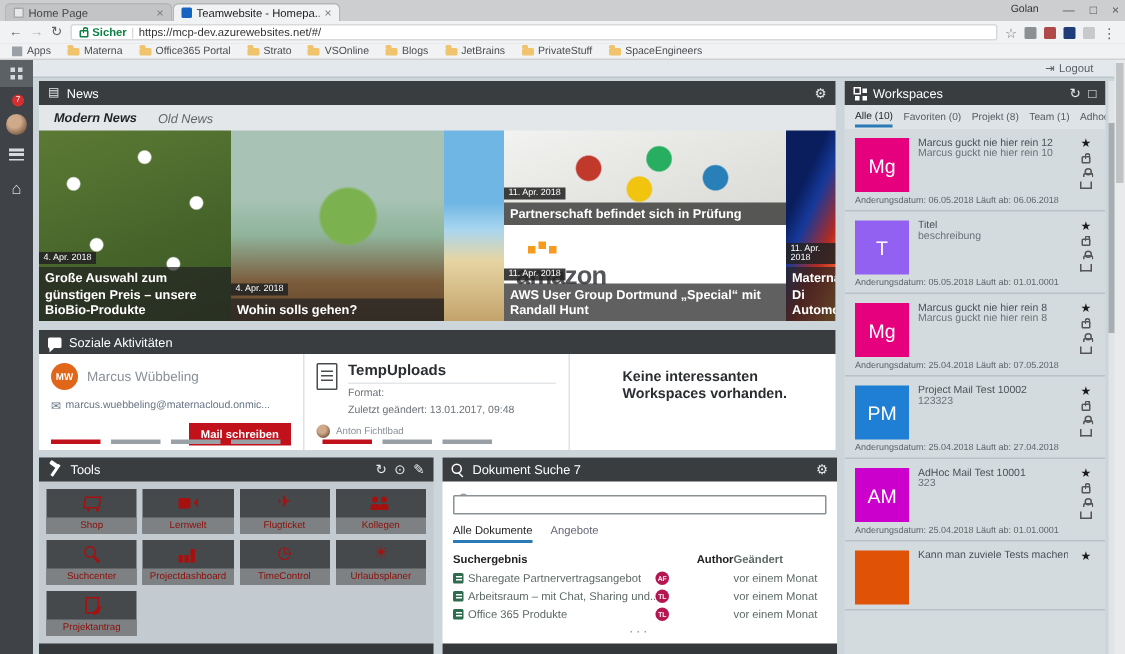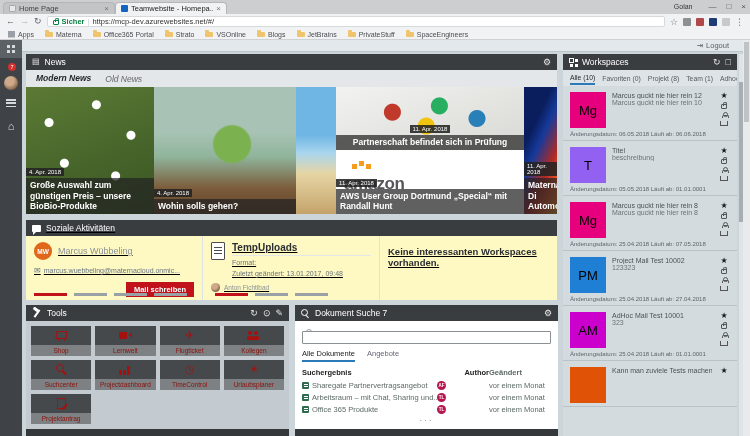--- a/index.html
+++ b/index.html
@@ -96,46 +96,46 @@
                  radial-gradient(circle 7px at 30% 60%, #fff 0 4px, transparent 5px),
                  radial-gradient(circle 7px at 70% 70%, #fff 0 4px, transparent 5px),
                  linear-gradient(160deg,#5c7a34,#46642a 60%,#3b5524); }
   .img-frog { background:radial-gradient(circle 26px at 55% 45%, #7cb14f 0 18px, transparent 20px),
               linear-gradient(180deg,#a8c3b5 0 35%,#8fb49b 55%,#7b5b3a 80%,#5f452c); }
   .img-beach { background:linear-gradient(180deg,#6fb6e4 0 38%,#a9d6ef 52%,#e6d5a4 68%,#c4a36b 100%); }
   .img-puzzle { background:radial-gradient(circle 14px at 30% 40%, #c0392b 0 8px, transparent 9px),
                 radial-gradient(circle 14px at 55% 30%, #27ae60 0 8px, transparent 9px),
                 radial-gradient(circle 14px at 75% 50%, #2980b9 0 8px, transparent 9px),
                 radial-gradient(circle 14px at 48% 62%, #f1c40f 0 8px, transparent 9px),
-                linear-gradient(160deg,#f2f2f0,#d8d8d4);text-align:center; }
+                linear-gradient(160deg,#f2f2f0,#d8d8d4); }
   .img-amazon { background:#fff; }
   .img-streaks { background:linear-gradient(115deg,#0a1e5e 0 30%,#16399a 45%,#b22a22 68%,#e8542a 82%,#f5a623); }
   .amz-cubes { position:absolute; top:14px; left:16px; width:5px; height:5px; background:#f79b1e; box-shadow:7px -3px 0 #f79b1e, 14px 0 0 #f79b1e; }
   .amz-logo { position:absolute; top:24px; left:8px; font-size:17px; font-weight:bold; color:#55565a; letter-spacing:-0.5px; }
 
   
-  .social { left:26px; top:180px; width:531px; height:80px; background:#fef9c3;text-decoration:underline; }
+  .social { left:26px; top:180px; width:531px; height:80px; background:#ffffff; }
   .social-body { position:relative; height:64px; display:flex; }
   .s-col { padding:6px 8px; position:relative; }
   .s-col1 { width:177px; border-right:1px solid #dde2e5; }
   .s-col2 { width:177px; border-right:1px solid #dde2e5; }
   .s-col3 { flex:1; }
   .mw-avatar { width:18px; height:18px; border-radius:50%; background:#e0661a; color:#fff; font-size:6.5px; font-weight:bold; display:flex; align-items:center; justify-content:center; float:left; margin-right:6px; }
   .person-name { font-size:9px; color:#8a9097; padding-top:4px; }
   .email-row { clear:both; padding-top:6px; display:flex; gap:3px; align-items:center; font-size:7px; color:#667483; }
   .env-ic { font-size:8px; color:#667483; }
   .mail-btn { position:absolute; right:8px; bottom:3px; background:#c1121c; color:#fff; font-size:7.5px; font-weight:bold; padding:3px 8px; border:none; }
   .doc-ic { width:14px; height:18px; border:1.4px solid #4a4d50; border-radius:1px; float:left; margin-right:7px; position:relative; background:#fff; }
   .doc-ic::before { content:""; position:absolute; left:2px; top:4px; width:8px; height:1.2px; background:#4a4d50; box-shadow:0 3px 0 #4a4d50, 0 6px 0 #4a4d50; }
   .doc-title { font-size:10px; font-weight:bold; color:#2b2e31; border-bottom:1px solid #e4e7e9; padding-bottom:2px; }
   .doc-meta { font-size:7px; color:#6b7278; margin-top:2px; line-height:1.35; }
   .author-row { display:flex; align-items:center; gap:4px; margin-top:4px; }
   .mini-photo { width:9px; height:9px; border-radius:50%; background:radial-gradient(circle at 40% 35%, #cfa98a 0 35%, #7a5c43 75%); }
   .author-name { font-size:6.5px; color:#8a9097; }
-  .empty-msg { font-size:9.5px; font-weight:bold; color:#2b2e31; padding-top:4px; }
+  .empty-msg { font-size:9.5px; font-weight:bold; color:#2b2e31; padding-top:4px;margin-left:27px; }
   .pager { position:absolute; bottom:4px; display:flex; gap:7px; }
   .pager-1 { left:8px; } .pager-2 { left:189px; }
   .pbar { width:33px; height:3px; background:#9aa1a6; }
   .pbar.on { background:#c1121c; }
 
   
   .tools { left:26px; top:265px; width:263px; height:131px; background:#c3cbd0; }
   .tools-grid { padding:5px; display:grid; grid-template-columns:repeat(4,1fr); gap:4px; }
   .tile { height:30px; background:#46494c; position:relative; }
   .tile-icn { height:19px; display:flex; align-items:center; justify-content:center; color:#a6100f; font-size:11px; line-height:1; }
@@ -181,21 +181,21 @@
   .ds-more { text-align:center; color:#888; font-size:8px; letter-spacing:2px; margin-top:1px; }
 
   
   .workspaces { left:563px; top:14px; width:174px; height:382px; background:#d3dbdf; overflow:hidden; }
   .ws-tabs { height:16px; display:flex; gap:7px; align-items:center; padding:0 7px; font-size:6.8px; background:#dde3e6; }
   .ws-tab { color:#555c61; padding:2px 0; white-space:nowrap; }
   .ws-tab.active { color:#1f2326; border-bottom:2px solid #2a7ab8; }
   .ws-list { position:absolute; top:32px; bottom:0; left:0; right:0; overflow:hidden; }
   .ws-item { padding:6px 7px 3px; border-bottom:1px solid #b9c2c7; }
   .ws-row { display:flex; gap:6px; }
-  .ws-tile { width:36px; height:36px; flex:0 0 auto; color:#000000; font-size:13px; display:flex; align-items:center; justify-content:center; }
+  .ws-tile { width:36px; height:36px; flex:0 0 auto; color:#ffffff; font-size:13px; display:flex; align-items:center; justify-content:center; }
   .ws-texts { flex:1; overflow:hidden; }
   .ws-t1 { font-size:7px; color:#4a5257; white-space:nowrap; overflow:hidden; }
   .ws-t2 { font-size:7px; color:#6b7378; white-space:nowrap; overflow:hidden; }
   .ws-icons { width:12px; display:flex; flex-direction:column; align-items:center; gap:2px; }
   .ws-star { font-size:8px; color:#1a1a1a; line-height:1; }
   .mi-lock2 { width:6px; height:5px; border:1px solid #555; border-radius:1px; position:relative; margin-top:2px; }
   .mi-lock2::before { content:""; position:absolute; left:1px; top:-3px; width:2px; height:3px; border:1px solid #555; border-bottom:none; border-radius:2px 2px 0 0; }
   .mi-person { width:7px; height:6px; position:relative; margin-top:1px; }
   .mi-person::before { content:""; position:absolute; left:2px; top:0; width:3px; height:3px; border:1px solid #555; border-radius:50%; }
   .mi-person::after { content:""; position:absolute; left:1px; bottom:0; width:5px; height:2px; border:1px solid #555; border-bottom:none; border-radius:2px 2px 0 0; }

